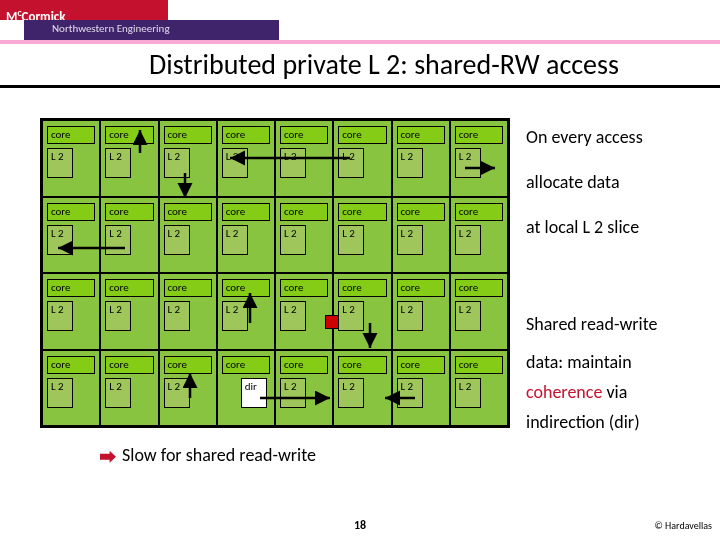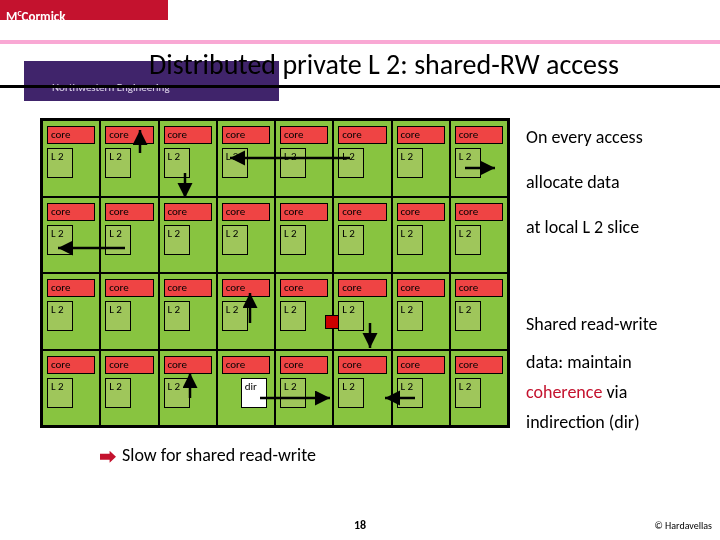--- a/index.html
+++ b/index.html
@@ -1,27 +1,27 @@
 <!DOCTYPE html>
 <html><head>
 <meta charset="utf-8">
 <style>
   * { box-sizing: border-box; margin: 0; padding: 0; }
   body { font-family: Calibri, Arial, sans-serif; width: 720px; height: 540px; background: #fff; position: relative; overflow: hidden; }
   .logo-bar { position: absolute; top: 0; left: 0; width: 168px; height: 20px; background: #c4122e; color: #fff; font-weight: bold; font-size: 13px; padding: 8px 6px; }
   .logo-bar sup { font-size: 8px; }
-  .sub-bar { position: absolute; top: 20px; left: 24px; width: 255px; height: 20px; background: #40246b; color: #e0d8ec; font-size: 11px; padding: 20px 28px; margin-top: 41px; }
+  .sub-bar { position: absolute; top: 20px; left: 24px; width: 255px; height: 20px; background: #40246b; color: #e0d8ec; font-size: 11px; padding: 2px 28px; }
   .title-bar { position: absolute; top: 40px; left: 0; right: 0; height: 48px; border-top: 4px solid #f9a8d4; border-bottom: 3px solid #000; text-align: center; padding-left: 48px; }
   .title-bar h1 { font-size: 28px; line-height: 42px; font-weight: normal; }
   
   .grid { position: absolute; top: 118px; left: 40px; width: 470px; height: 310px; border: 2px solid #000; }
   .row { display: flex; height: 25%; }
   .cell { flex: 1; border: 1px solid #000; background: #88c440; display: flex; flex-direction: column; }
   .core-box, .l2-box { border: 1px solid #000; margin: 2px 4px; font-size: 11px; padding: 1px 3px; }
-  .core-box { background: #ef4444; margin-top: 5px; height: 18px; }
+  .core-box { background: #84cc16; margin-top: 5px; height: 18px; }
   .l2-box { background: #9fc65b; height: 30px; width: 26px; }
   .dir .l2-box { background: #fff; width: 26px; margin-left: 23px; }
   
   .rtxt { position: absolute; left: 526px; font-size: 18px; line-height: 24px; }
   .rt1 { top: 125px; } .rt2 { top: 170px; } .rt3 { top: 215px; }
   .rt4 { top: 312px; } .rt5 { top: 350px; } .rt6 { top: 380px; } .rt7 { top: 410px; }
   
   svg.overlay { position: absolute; top: 118px; left: 40px; width: 470px; height: 310px; pointer-events: none; }
   .bullets { position: absolute; top: 442px; left: 100px; right: 30px; font-size: 18px; line-height: 26px; }
   .arrow-icon { display: inline-block; width: 16px; height: 12px; background: #c4122e; clip-path: polygon(0 25%, 60% 25%, 60% 0, 100% 50%, 60% 100%, 60% 75%, 0 75%); margin-right: 6px; vertical-align: middle; }

